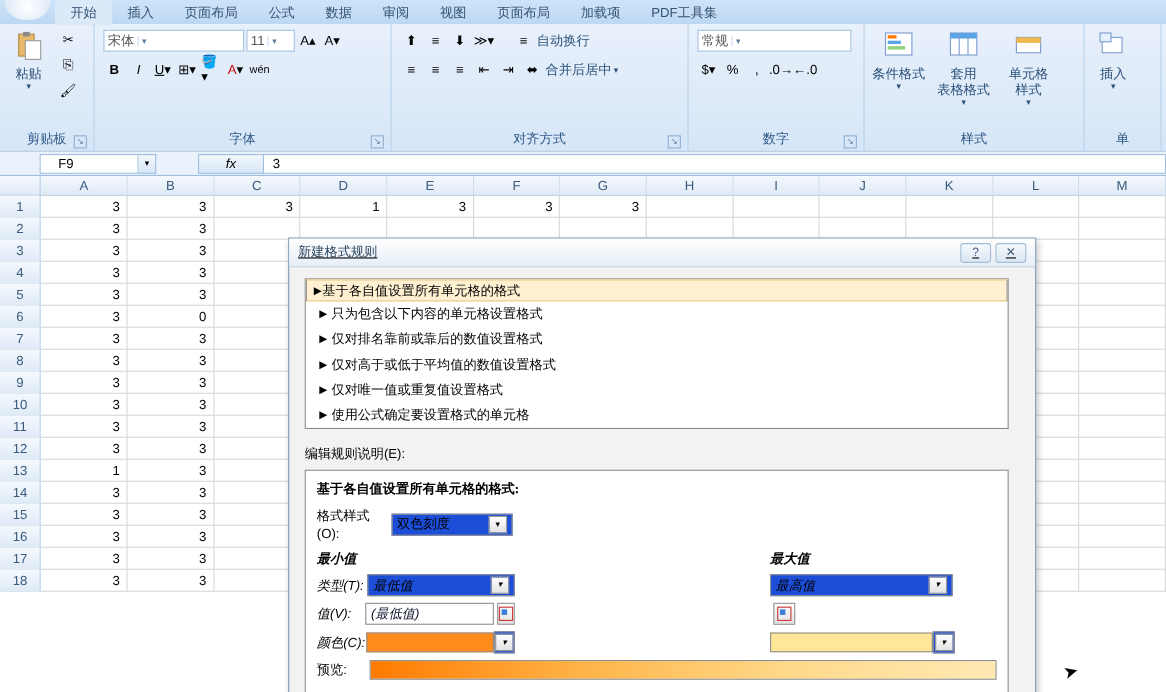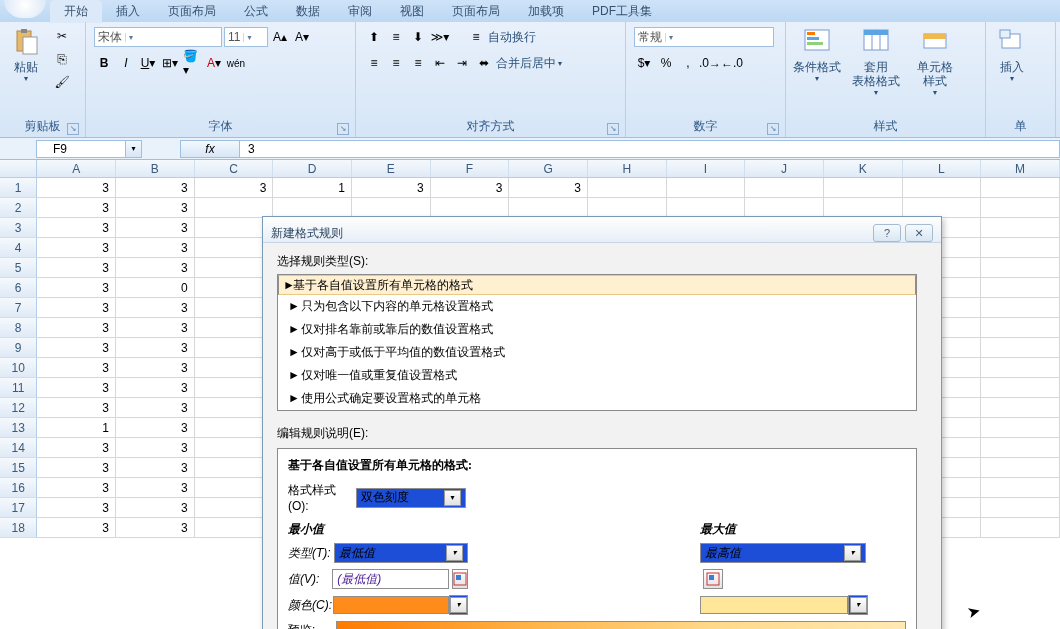--- a/index.html
+++ b/index.html
@@ -41,21 +41,21 @@
 .col-hdrs { display: flex; height: 18px; background: linear-gradient(#f5f9fd,#dfeaf6); border-bottom: 1px solid #b5cde5; }
 .sel-all { width: 38px; border-right: 1px solid #b5cde5; }
 .col-h { width: 80px; text-align: center; line-height: 18px; border-right: 1px solid #d0dfee; color: #3b5a7c; }
 .rows { }
 .row { display: flex; height: 20px; }
 .row-h { width: 38px; text-align: center; line-height: 20px; background: linear-gradient(#f5f9fd,#dfeaf6); border-right: 1px solid #b5cde5; border-bottom: 1px solid #d0dfee; color: #3b5a7c; }
 .cell { width: 80px; border-right: 1px solid #d7d7d7; border-bottom: 1px solid #d7d7d7; text-align: right; padding-right: 6px; line-height: 20px; }
 
 
 .dlg { position: absolute; left: 262px; top: 216px; width: 680px; background: #f2f2f2; border: 1px solid #7a9ab8; box-shadow: 2px 3px 6px rgba(0,0,0,.25); }
-.dlg-title { background: linear-gradient(#fefefe,#e7eef7); height: 26px; display: flex; align-items: flex-end; padding: 0 8px; border-bottom: 1px solid #c7d4e2; }
+.dlg-title { background: linear-gradient(#fefefe,#e7eef7); height: 26px; display: flex; align-items: center; padding: 0 8px; border-bottom: 1px solid #c7d4e2; text-decoration: underline; }
 .dlg-title .tt { flex: 1; color: #2c4560; }
 .dlg-title .btn { width: 28px; height: 18px; border: 1px solid #a5bcd2; background: linear-gradient(#f6fafd,#d9e6f2); margin-left: 4px; display: flex; align-items: center; justify-content: center; font-size: 11px; color: #4a6180; border-radius: 3px; cursor: pointer; }
 .dlg-body { padding: 10px 14px; }
 .sect-lbl { margin-bottom: 4px; }
 .rule-list { border: 1px solid #8a8a8a; background: #fff; width: 640px; }
 .rule-it { padding: 3px 10px; cursor: pointer; }
 .rule-it .tri { display: inline-block; width: 10px; }
 .rule-it.sel { background: #fff0d2; border-top: 1px solid #e7c985; border-bottom: 1px solid #e7c985; }
 .sect2-lbl { margin: 14px 0 6px; }
 .edit-pnl { border: 1px solid #8a8a8a; background: #fff; width: 640px; padding: 8px 10px 12px; }
@@ -63,21 +63,21 @@
 .frow { display: flex; align-items: center; margin-bottom: 8px; }
 .flab { width: 68px; }
 .sel { border: 1px solid #8f8f8f; background: #1d4ed8; height: 20px; display: flex; align-items: center; padding: 0 4px; }
 .sel .arr { margin-left: auto; font-size: 8px; border: 1px solid #9a9a9a; background: linear-gradient(#fefefe,#e2e2e2); width: 17px; height: 16px; text-align: center; line-height: 14px; }
 .minmax { display: flex; gap: 52px; font-style: italic; }
 .mm-col { width: 180px; }
 .mm-hdr { font-weight: bold; margin-bottom: 5px; }
 .mm-row { display: flex; align-items: center; margin-bottom: 6px; }
 .mm-lab { width: 58px; }
 .mm-inp { border: 1px solid #8f8f8f; background: #fff; height: 20px; width: 150px; display: flex; align-items: center; padding: 0 4px; }
-.mm-inp .ph { color: #4c1d95; }
+.mm-inp .ph { color: #0f172a; }
 .ref-btn { width: 20px; height: 20px; border: 1px solid #8f8f8f; background: linear-gradient(#fefefe,#e2e2e2); margin-left: 3px; display: flex; align-items: center; justify-content: center; }
 .clr-sw { height: 18px; width: 148px; border: 1px solid #8f8f8f; }
 .clr-min { background: #ff8c1a; }
 .clr-max { background: #ffe699; }
 .preview-row { display: flex; align-items: center; }
 .pv-lab { width: 48px; }
 .pv-bar { flex: 1; height: 18px; border: 1px solid #8f8f8f; background: linear-gradient(to right, #ff7a00, #ffb347, #ffd98a, #ffe9b3); }
 
 .cursor-arrow { position: absolute; right: 80px; bottom: 8px; font-size: 16px; transform: rotate(-15deg); }
 </style>
@@ -580,21 +580,20 @@
     </div>
 </div>
 
 <div class="dlg">
   <div class="dlg-title">
     <div class="tt">新建格式规则</div>
     <div class="btn">?</div>
     <div class="btn">✕</div>
   </div>
   <div class="dlg-body">
-    <div class="sect-lbl">选择规则类型(S):</div>
     <div class="rule-list">
         <div class="rule-it sel"><span class="tri">►</span> 基于各自值设置所有单元格的格式</div>
         <div class="rule-it"><span class="tri">►</span> 只为包含以下内容的单元格设置格式</div>
         <div class="rule-it"><span class="tri">►</span> 仅对排名靠前或靠后的数值设置格式</div>
         <div class="rule-it"><span class="tri">►</span> 仅对高于或低于平均值的数值设置格式</div>
         <div class="rule-it"><span class="tri">►</span> 仅对唯一值或重复值设置格式</div>
         <div class="rule-it"><span class="tri">►</span> 使用公式确定要设置格式的单元格</div>
       </div>
     <div class="sect2-lbl">编辑规则说明(E):</div>
     <div class="edit-pnl">

